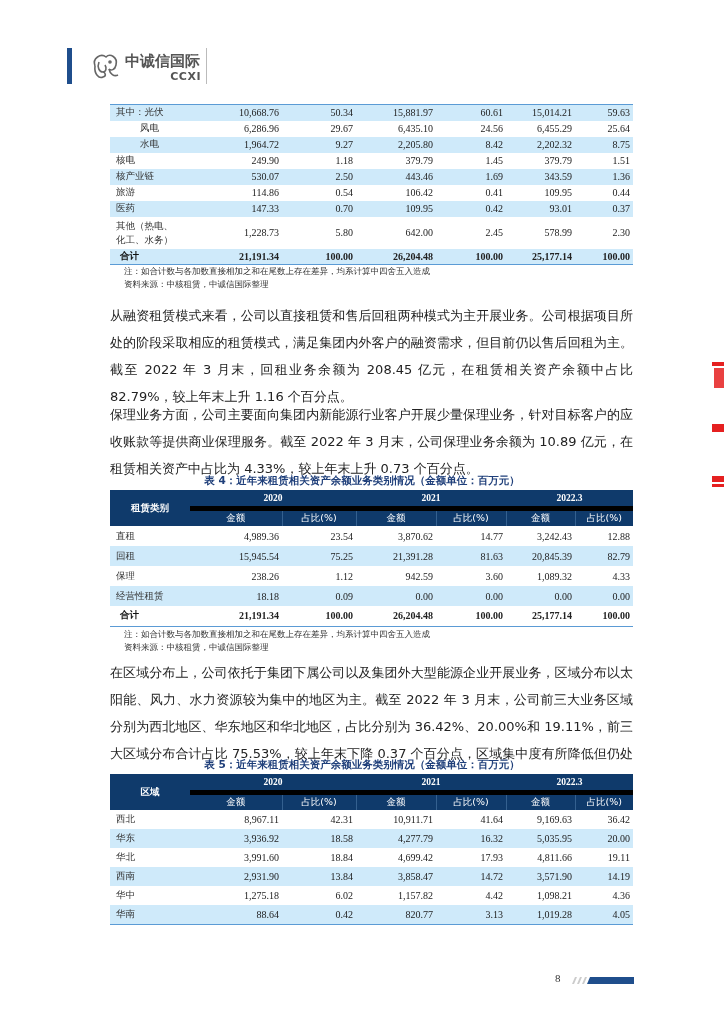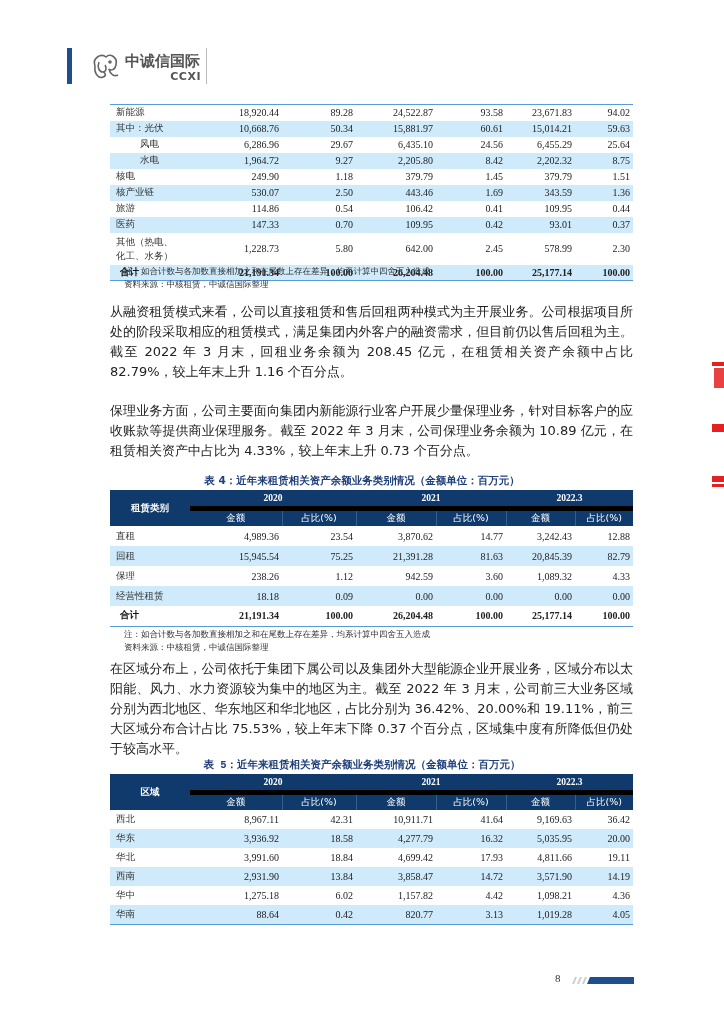--- a/index.html
+++ b/index.html
@@ -21,21 +21,21 @@
   table.data tr.alt td { background: #cfeafa; }
   table.data tr.total td { font-weight: bold; border-bottom: 1.5px solid #5b9bd5; }
   table.data tr.total td.label { font-weight: bold; color: #111; padding-left: 10px; }
 
   #t3 { top: 104px; border-top: 1.5px solid #5b9bd5; }
   #t3 td.indent { padding-left: 30px; }
   #t3 tr.tall td { height: 32px; line-height: 14px; }
 
   .note { position: absolute; left: 110px; font-size: 8.5px; color: #333; font-family: "DejaVu Sans", sans-serif; line-height: 13px; margin-left: 14px; }
 
-  .para { position: absolute; left: 110px; width: 523px; font-size: 13px; line-height: 20px; color: #222; font-family: "DejaVu Sans", sans-serif; text-align: justify; }
+  .para { position: absolute; left: 110px; width: 523px; font-size: 13px; line-height: 27px; color: #222; font-family: "DejaVu Sans", sans-serif; text-align: justify; }
 
   .caption { position: absolute; left: 0; width: 724px; text-align: center; font-size: 10.5px; font-weight: bold; color: #1f3f7a; font-family: "DejaVu Sans", sans-serif; }
 
   table.data thead td { background: #0f3a6b; color: #fff; text-align: center; font-family: "DejaVu Sans", sans-serif; font-size: 9.5px; height: 18px; }
   table.data thead td.yr { font-weight: bold; font-family: "Liberation Serif", serif; border-bottom: 5px solid #000000; }
   table.data thead td.first { font-weight: bold; }
   table.data thead td.sub { border-left: 1px solid #34608f; }
 
   #t4 { top: 490px; }
   #t4 tbody td { height: 20px; }
@@ -73,29 +73,20 @@
   <colgroup>
       <col style="width:80px">
       <col style="width:92px">
       <col style="width:74px">
       <col style="width:80px">
       <col style="width:70px">
       <col style="width:69px">
       <col style="width:58px">
     </colgroup>
   <tbody>
-    <tr>
-      <td class="label">新能源</td>
-      <td>18,920.44</td>
-        <td>89.28</td>
-        <td>24,522.87</td>
-        <td>93.58</td>
-        <td>23,671.83</td>
-        <td>94.02</td>
-    </tr>
     <tr class="alt">
       <td class="label">其中：光伏</td>
       <td>10,668.76</td>
         <td>50.34</td>
         <td>15,881.97</td>
         <td>60.61</td>
         <td>15,014.21</td>
         <td>59.63</td>
     </tr>
     <tr>
@@ -258,21 +249,21 @@
     </tr>
   </tbody>
 </table>
 <div class="note" style="top:628px;">
   <div>注：如合计数与各加数直接相加之和在尾数上存在差异，均系计算中四舍五入造成</div>
   <div>资料来源：中核租赁，中诚信国际整理</div>
 </div>
 
 <p class="para" style="top:659px;">在区域分布上，公司依托于集团下属公司以及集团外大型能源企业开展业务，区域分布以太阳能、风力、水力资源较为集中的地区为主。截至 2022 年 3 月末，公司前三大业务区域分别为西北地区、华东地区和华北地区，占比分别为 36.42%、20.00%和 19.11%，前三大区域分布合计占比 75.53%，较上年末下降 0.37 个百分点，区域集中度有所降低但仍处于较高水平。</p>
 
-<div class="caption" style="top:758px;font-family:Liberation Mono, monospace;">表 5：近年来租赁相关资产余额业务类别情况（金额单位：百万元）</div>
+<div class="caption" style="top:758px;">表 5：近年来租赁相关资产余额业务类别情况（金额单位：百万元）</div>
 <table class="data" id="t5">
   <colgroup>
       <col style="width:80px">
       <col style="width:92px">
       <col style="width:74px">
       <col style="width:80px">
       <col style="width:70px">
       <col style="width:69px">
       <col style="width:58px">
     </colgroup>

